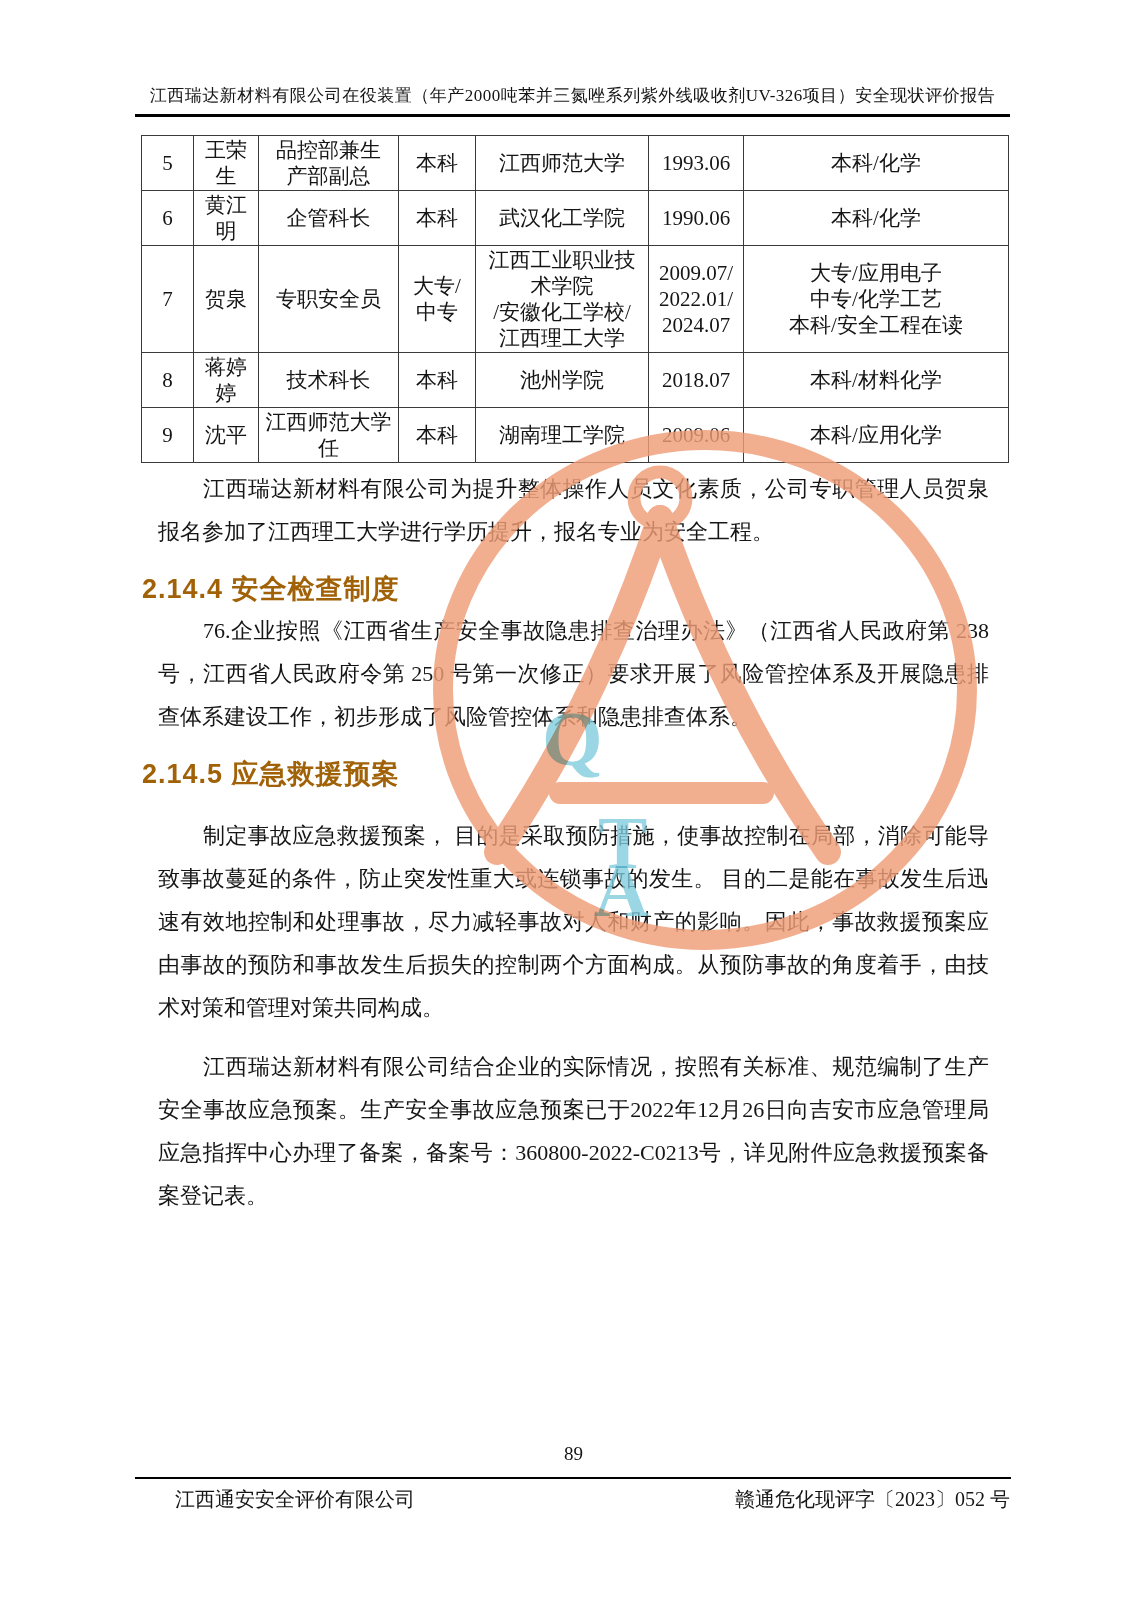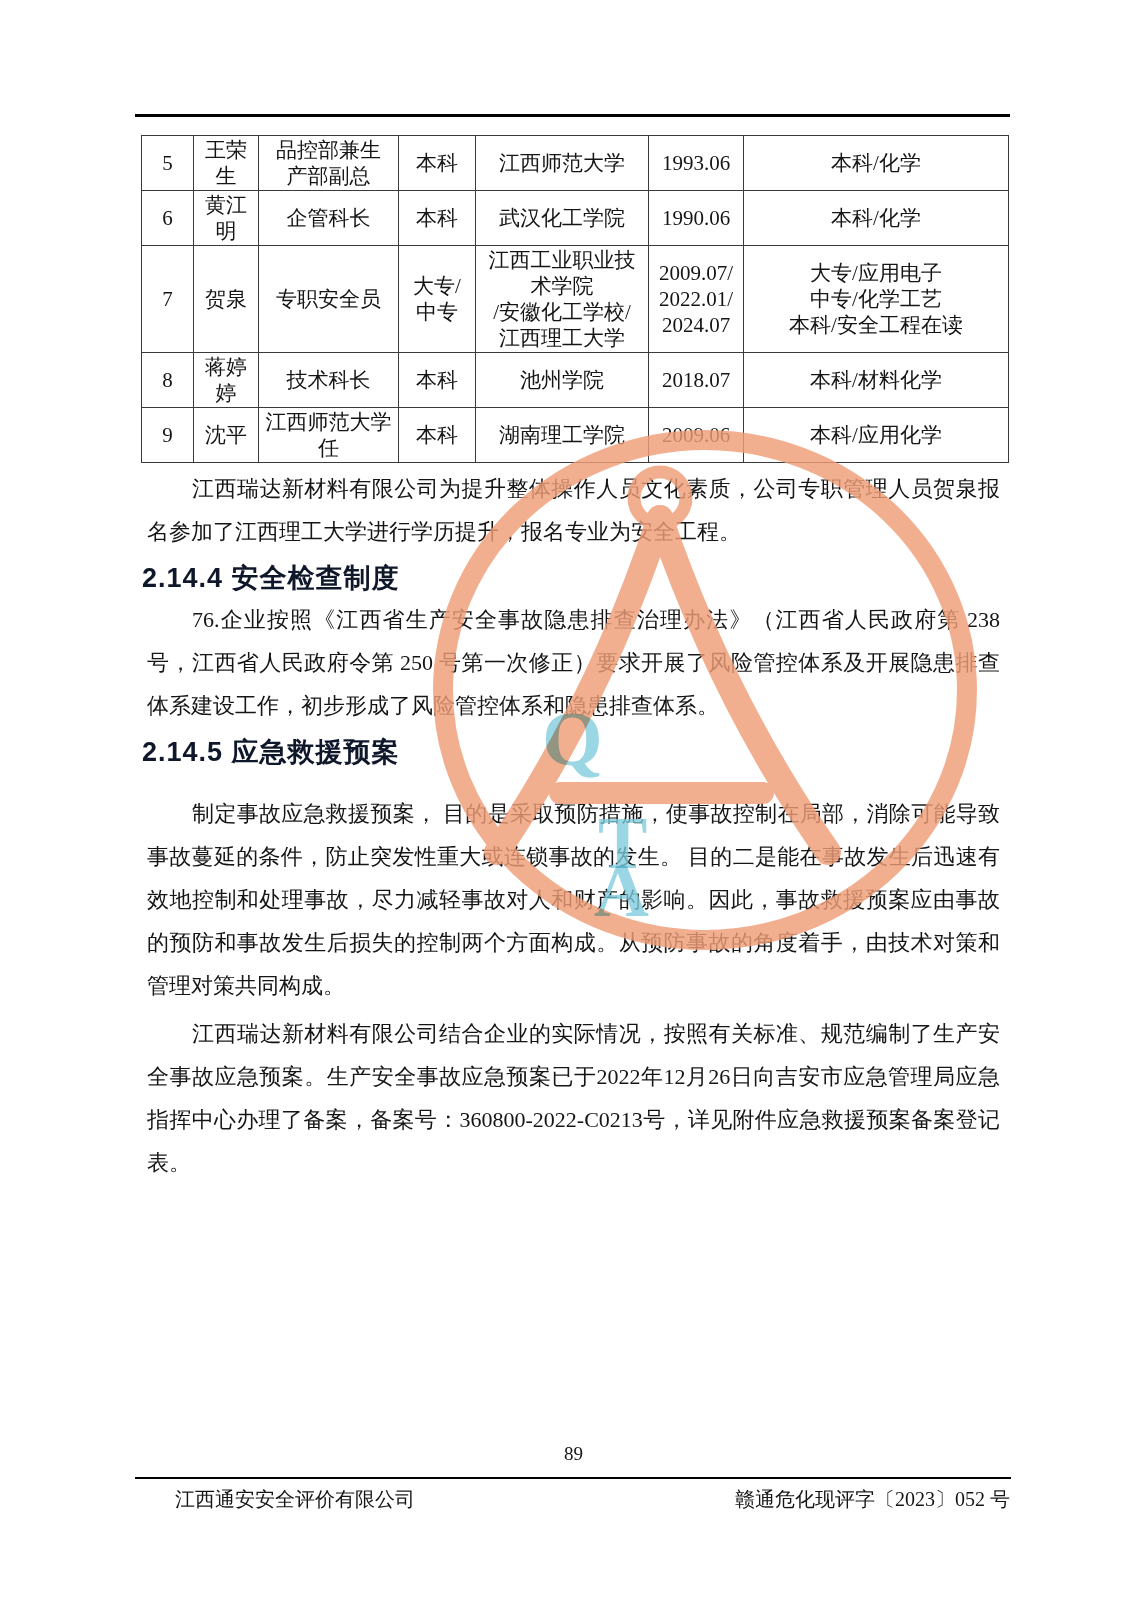--- a/index.html
+++ b/index.html
@@ -41,30 +41,30 @@
     font-size:21px;line-height:26px;
   }
   table.roster td{
     border:1px solid #3a3a3a;
     text-align:center;vertical-align:middle;
     padding:1px 2px;
     white-space:pre-line;
     overflow:hidden;
   }
   .para{
-    margin:5px;
+    margin:16px;
     font-size:22px;line-height:43px;
     text-align:justify;
     text-indent:2.05em;
   }
   h2.sec{
     margin:0;
     font-family:"Liberation Sans","DejaVu Sans",sans-serif;
     font-weight:bold;font-size:27px;line-height:40px;
-    color:#0f172a;letter-spacing:1px;
+    color:#a16207;letter-spacing:1px;
   }
   .mt4{margin-top:4px;} .mt13{margin-top:13px;} .mt0{margin-top:0;}
   .mt20{margin-top:20px;} .mt3{margin-top:3px;} .mt5{margin-top:5px;}
   
   .page-number{
     position:absolute;left:142px;top:1443px;width:863px;
     text-align:center;font-size:19px;
   }
   .footer-rule{
     position:absolute;left:135px;top:1477px;width:876px;height:2px;background:#000;
@@ -91,20 +91,21 @@
     font-size:102px;font-weight:bold;letter-spacing:4px;white-space:nowrap;
     color:var(--redwm);opacity:.66;mix-blend-mode:multiply;line-height:1.25;
   }
 </style>
 </head>
 <body>
 
 <div class="page">
 
   <div class="doc-header">
+    <div class="title">江西瑞达新材料有限公司在役装置（年产2000吨苯并三氮唑系列紫外线吸收剂UV-326项目）安全现状评价报告</div>
     <div class="header-rule"></div>
   </div>
 
   <div class="content">
 
     <table class="roster">
       <colgroup>
         <col style="width:52px">
           <col style="width:65px">
           <col style="width:140px">

